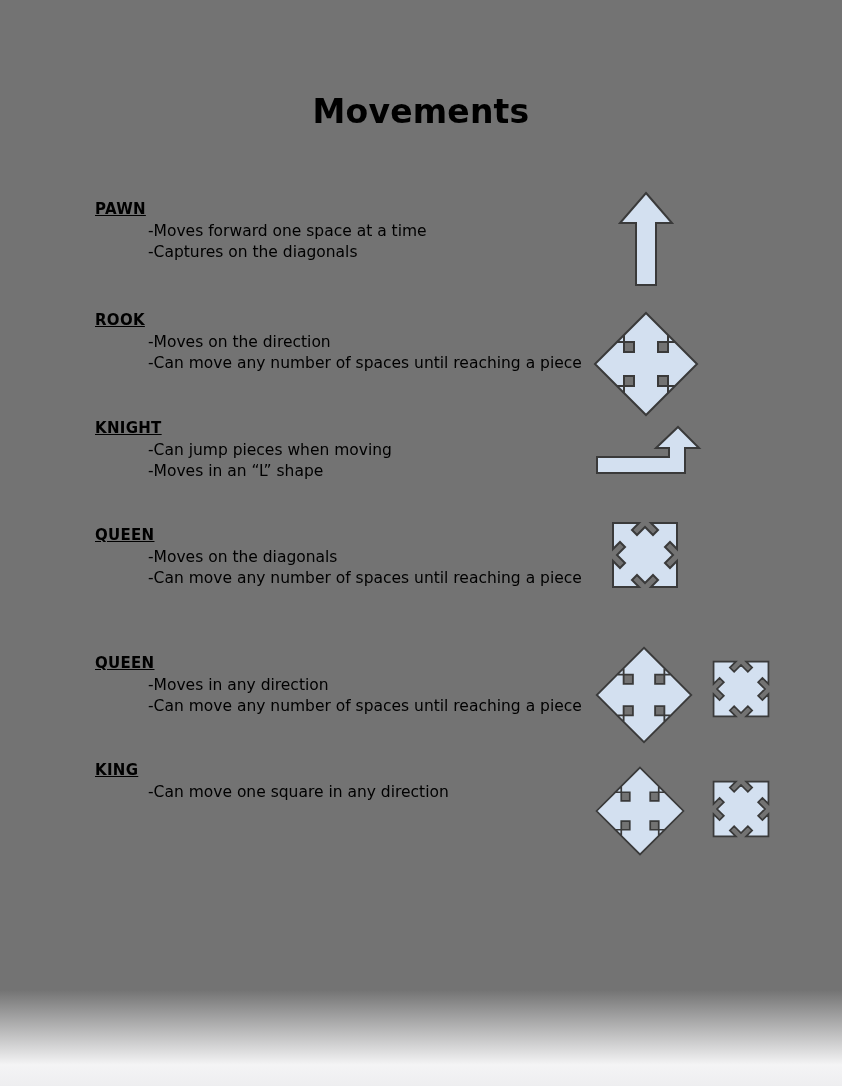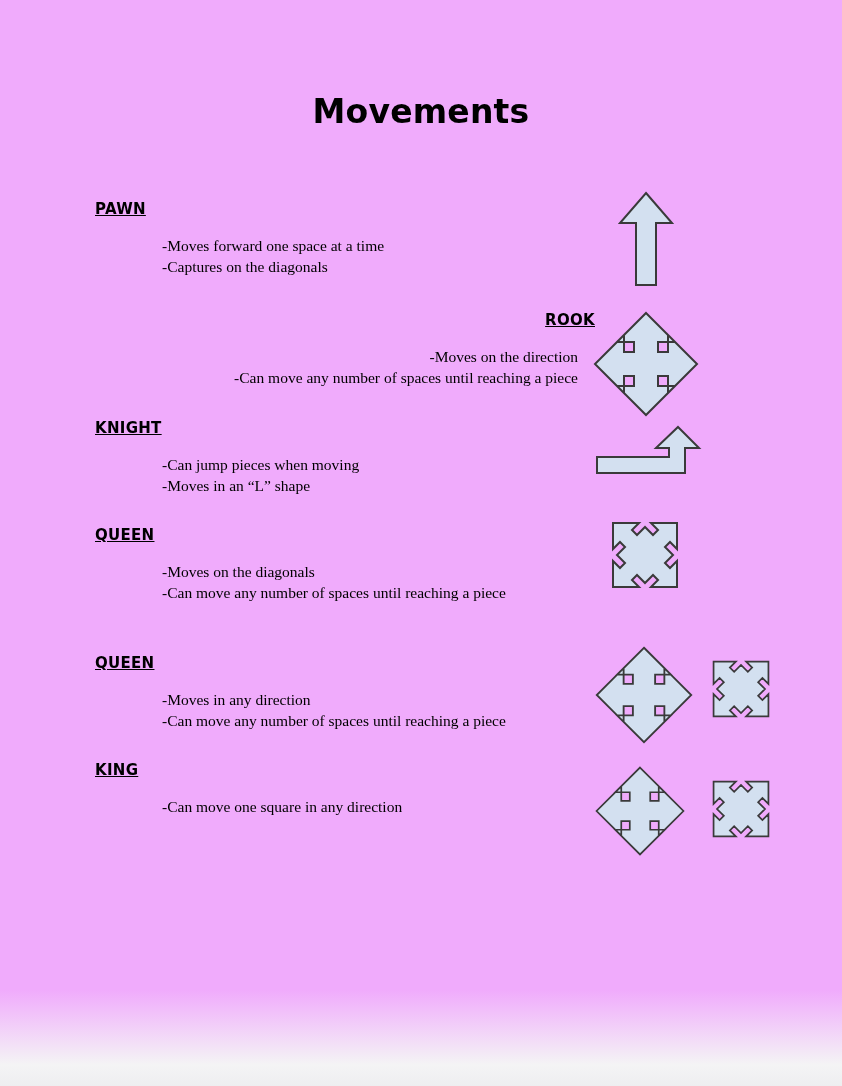--- a/index.html
+++ b/index.html
@@ -7,21 +7,21 @@
     padding: 0;
     background: #ffffff;
   }
   body {
     font-family: "DejaVu Sans", sans-serif;
   }
   #page {
     position: relative;
     width: 842px;
     height: 1086px;
-    background: #f0abfc;
+    background: #737373;
     overflow: hidden;
   }
   #page-bottom-shade {
     position: absolute;
     left: 0;
     right: 0;
     bottom: 0;
     height: 96px;
     background: linear-gradient(to bottom, rgba(255,255,255,0) 0%, rgba(244,244,245,1) 78%, rgba(238,238,240,1) 100%);
     pointer-events: none;
@@ -44,24 +44,23 @@
   }
   .piece-name {
     font-size: 15px;
     font-weight: bold;
     color: #000000;
     letter-spacing: 0.3px;
     line-height: 18px;
     text-decoration: underline;
   }
   .rules {
-    margin: 17px;
+    margin: 3px;
     padding: 0;
     list-style: none;
-    font-family: Liberation Serif, serif;
   }
   .rule {
     font-size: 15.5px;
     color: #000000;
     line-height: 21px;
     margin-left: 50px;
   }
   .art {
     position: absolute;
   }
@@ -88,21 +87,21 @@
       <li class="rule">-Moves forward one space at a time</li>
       <li class="rule">-Captures on the diagonals</li>
     </ul>
   </div>
   <div class="art" style="left:617px; top:190px;">
     <svg width="58" height="98" viewBox="0 0 58 98">
       <polygon class="arrow-shape" points="29,3 55,33 39,33 39,95 19,95 19,33 3,33"></polygon>
     </svg>
   </div>
 
-  <div class="section" style="top:311px;text-align:right;">
+  <div class="section" style="top:311px;">
     <div class="piece-name">ROOK</div>
     <ul class="rules">
       <li class="rule">-Moves on the direction</li>
       <li class="rule">-Can move any number of spaces until reaching a piece</li>
     </ul>
   </div>
   <div class="art" style="left:592px; top:310px;">
     <svg width="108" height="108" viewBox="0 0 108 108">
       <polygon class="arrow-shape" points="54,3 83,32 66,32 66,42 76,42 76,25 105,54 76,83 76,66 66,66 66,76 83,76 54,105 25,76 42,76 42,66 32,66 32,83 3,54 32,25 32,42 42,42 42,32 25,32"></polygon>
     </svg>

